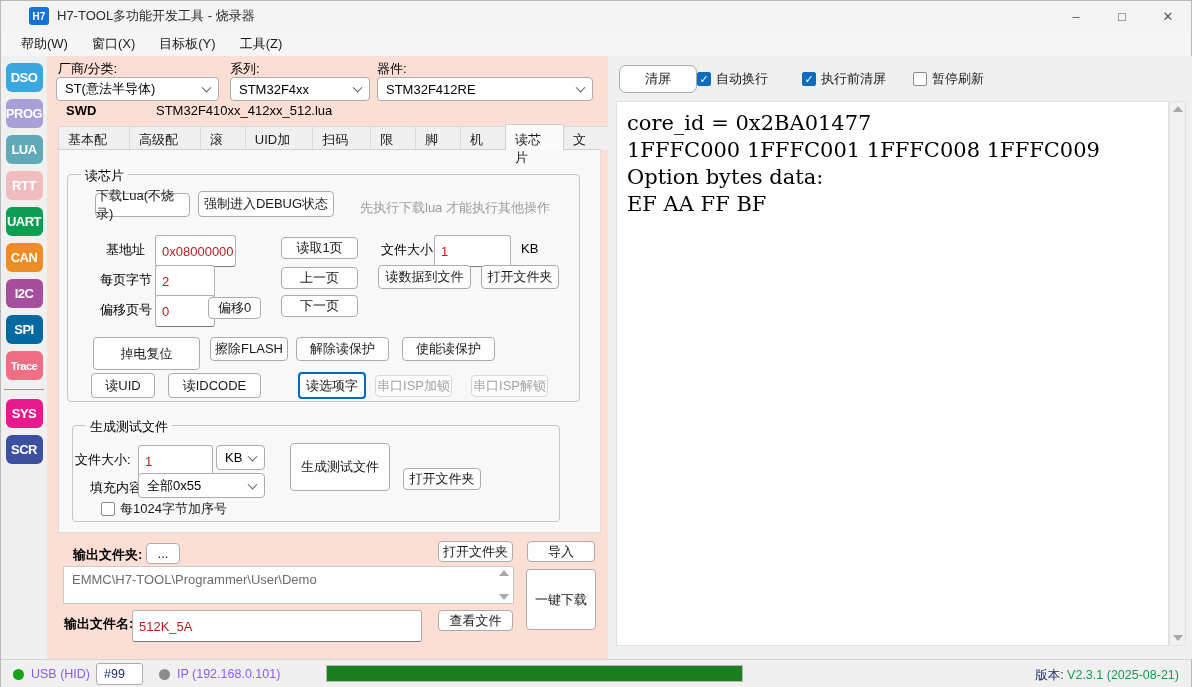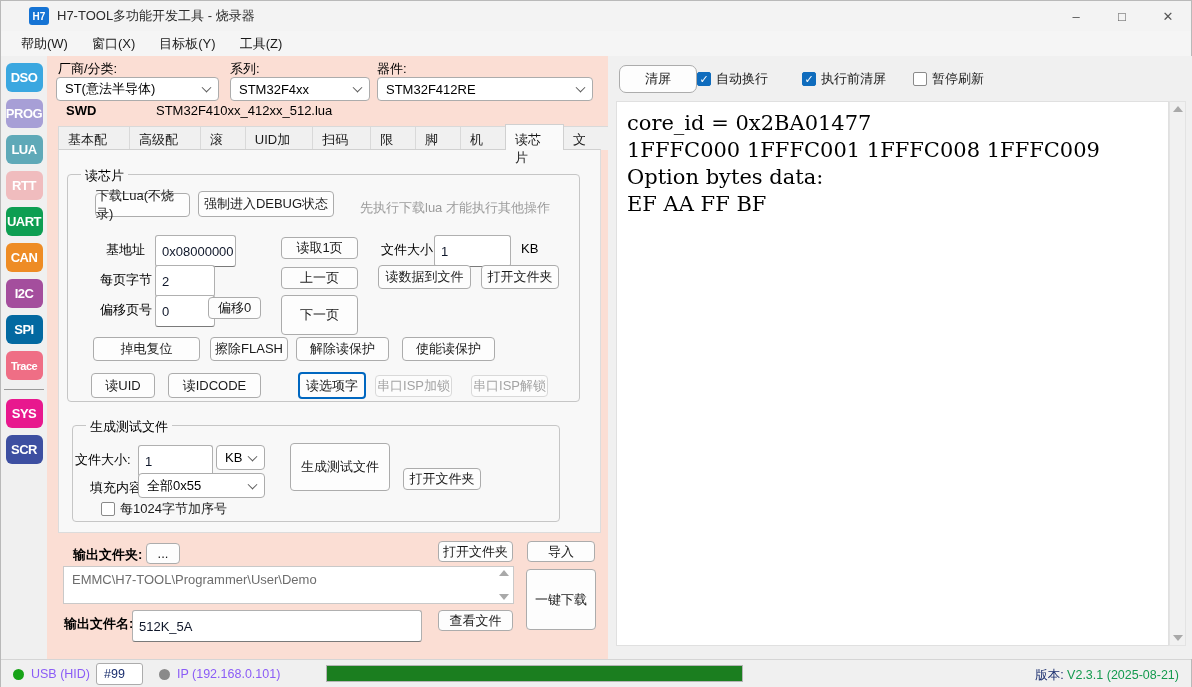--- a/index.html
+++ b/index.html
@@ -55,21 +55,21 @@
   .groupbox > .gb-title { position:absolute; top:-8px; left:13px; background:#f8f8f8; padding:0 4px; font-size:13px; color:#000; }
 
   
   .btn { position:absolute; background:#fdfdfd; border:1px solid #acacac; border-radius:4px; font-size:13px;
          color:#1a1a1a; display:flex; align-items:center; justify-content:center; }
   .btn.focus { border:2px solid #0067c0; }
   .btn.disabled { color:#a3a3a3; border-color:#d9d9d9; background:#fcfcfc; }
 
   
   .tinput { position:absolute; background:#fff; border:1px solid #b0b0b0; border-bottom:1px solid #7a7a7a;
-            border-radius:3px; font-size:13px; color:#0f172a; display:flex; align-items:center; padding:15px 6px; }
+            border-radius:3px; font-size:13px; color:#b91c1c; display:flex; align-items:center; padding:15px 6px; }
 
   .hint { position:absolute; color:#9b9b9b; font-size:13px; }
 
   
   .cbrow { display:flex; align-items:center; gap:5px; position:absolute; }
   .cbox { width:14px; height:14px; border:1px solid #8a8a8a; border-radius:2px; background:#fff;
           display:flex; align-items:center; justify-content:center; font-size:11px; color:#fff; }
   .cbox.checked { background:#0f6cbd; border-color:#0f6cbd; }
 
   
@@ -196,23 +196,23 @@
 
           <div class="lp-label" style="left:32px; top:96px;">每页字节</div>
           <div class="tinput" style="left:87px; top:90px; width:60px; height:24px;">2</div>
           <div class="btn" style="left:213px; top:92px; width:77px; height:22px;">上一页</div>
           <div class="btn" style="left:310px; top:90px; width:93px; height:24px;">读数据到文件</div>
           <div class="btn" style="left:413px; top:90px; width:78px; height:24px;">打开文件夹</div>
 
           <div class="lp-label" style="left:32px; top:126px;">偏移页号</div>
           <div class="tinput" style="left:87px; top:120px; width:60px; height:24px;">0</div>
           <div class="btn" style="left:140px; top:122px; width:53px; height:22px;">偏移0</div>
-          <div class="btn" style="left:213px; top:120px; width:77px; height:40px;">下一页</div>
-
-          <div class="btn" style="left:25px; top:162px; width:107px; height:24px;">掉电复位</div>
+          <div class="btn" style="left:213px; top:120px; width:77px; height:22px;">下一页</div>
+
+          <div class="btn" style="left:25px; top:162px; width:107px; height:33px;">掉电复位</div>
           <div class="btn" style="left:142px; top:162px; width:78px; height:24px;">擦除FLASH</div>
           <div class="btn" style="left:228px; top:162px; width:93px; height:24px;">解除读保护</div>
           <div class="btn" style="left:334px; top:162px; width:93px; height:24px;">使能读保护</div>
 
           <div class="btn" style="left:23px; top:198px; width:64px; height:25px;">读UID</div>
           <div class="btn" style="left:100px; top:198px; width:93px; height:25px;">读IDCODE</div>
           <div class="btn focus" style="left:230px; top:197px; width:68px; height:27px;">读选项字</div>
           <div class="btn disabled" style="left:307px; top:200px; width:77px; height:22px;">串口ISP加锁</div>
           <div class="btn disabled" style="left:403px; top:200px; width:77px; height:22px;">串口ISP解锁</div>
         </div>

